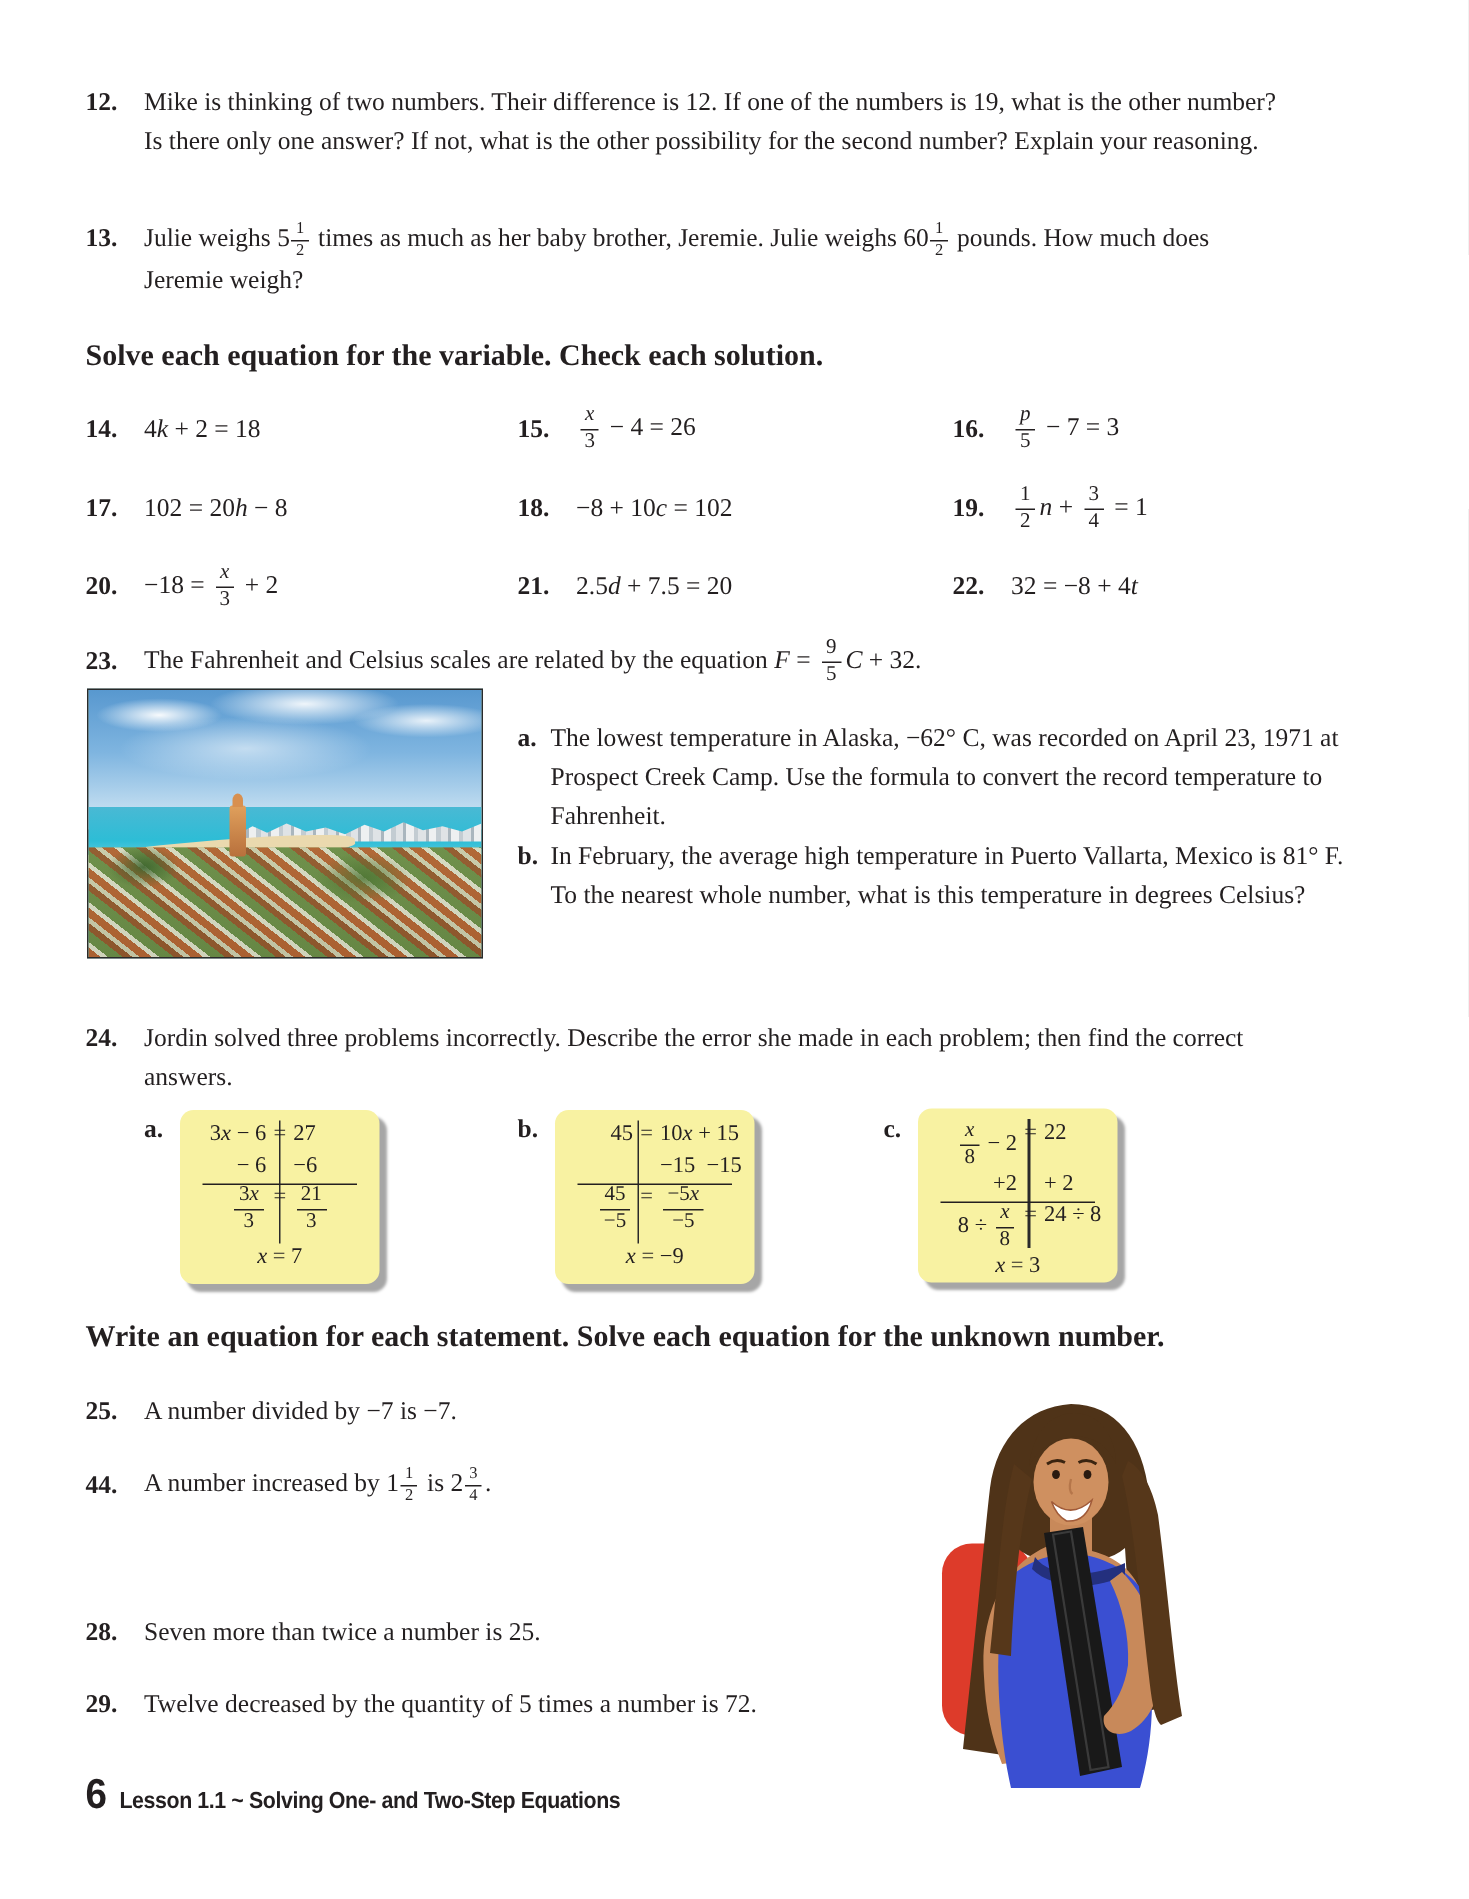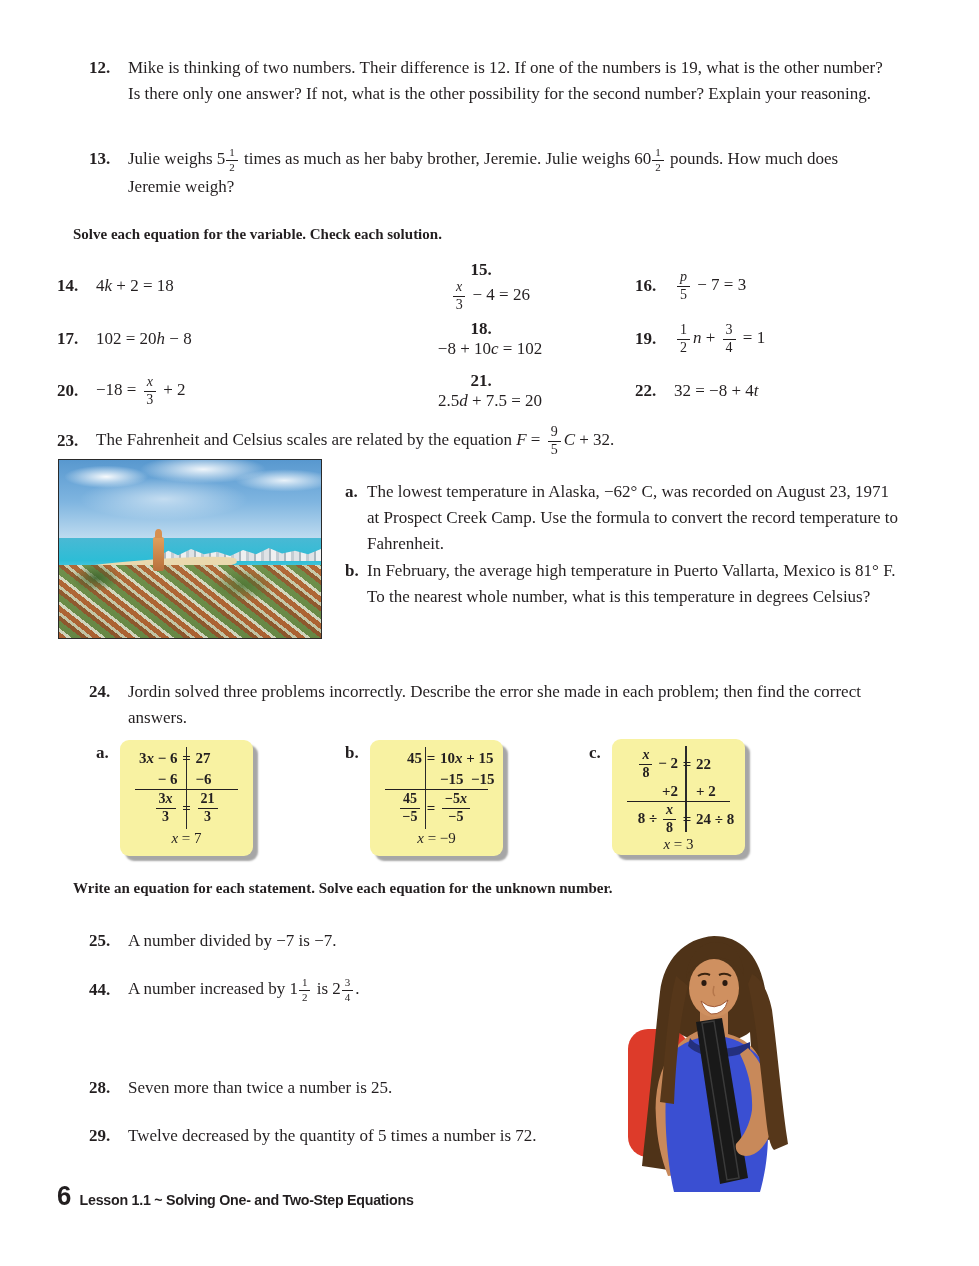--- a/index.html
+++ b/index.html
@@ -1,32 +1,32 @@
 <!DOCTYPE html>
 <html><head>
 <meta charset="utf-8">
 <style>
   html,body{margin:0;padding:0;background:#e8e8e8;}
   .page{position:relative;width:979px;height:1266px;background:#ffffff;margin:0 auto;
         font-family:"Liberation Serif",serif;color:#231f20;font-size:17px;overflow:hidden;}
-  .prob{position:absolute;left:57px;width:806px;display:flex;line-height:26px;margin-left:32px;}
+  .prob{position:absolute;left:57px;width:806px;display:flex;line-height:26px;}
   .pnum{font-weight:bold;flex:none;width:39px;}
   .ptext{flex:1;}
-  .bold-header{position:absolute;left:73px;font-weight:bold;font-size:15px;}
+  .bold-header{position:absolute;left:57px;font-weight:bold;font-size:20px;}
   i.mvar{font-style:italic;font-family:"Liberation Serif",serif;}
   
   .frac{display:inline-flex;flex-direction:column;align-items:center;vertical-align:middle;
         line-height:1.05;margin:0 3px;text-align:center;font-size:14px;}
   .frac .fn{border-bottom:1.2px solid #231f20;padding:0 3px 1px;}
   .frac .fd{padding-top:1px;}
   .frac.sm{font-size:11px;margin:0 2px 0 1px;}
   
   .eqrow{position:absolute;left:57px;width:870px;display:flex;align-items:center;height:44px;}
   .eqcell{display:flex;align-items:center;}
-  .eqcell.c1{width:288px;}.eqcell.c2{width:290px;flex-direction:column;}.eqcell.c3{width:288px;align-items:center;}
+  .eqcell.c1{width:288px;}.eqcell.c2{width:290px;}.eqcell.c3{width:288px;align-items:center;}
   .eq{white-space:nowrap;}
   
   .p23intro{position:absolute;left:57px;top:423px;width:880px;display:flex;align-items:center;height:36px;}
   .photo{position:absolute;left:58px;top:459px;width:262px;height:178px;border:1px solid #2a2a2a;overflow:hidden;background:#9cc;}
   .ph-sky{position:absolute;left:0;top:0;width:100%;height:52%;
     background:
       radial-gradient(60px 16px at 18% 18%, rgba(255,255,255,.95), transparent 70%),
       radial-gradient(90px 20px at 55% 10%, rgba(255,255,255,.9), transparent 70%),
       radial-gradient(70px 16px at 86% 22%, rgba(255,255,255,.85), transparent 70%),
       radial-gradient(120px 30px at 40% 42%, rgba(255,255,255,.55), transparent 70%),
@@ -50,21 +50,21 @@
   .ph-tower::before{content:"";position:absolute;left:2px;top:-8px;width:7px;height:9px;
     background:#d89050;border-radius:50% 50% 0 0;}
   .p23parts{position:absolute;left:345px;top:479px;width:556px;}
   .part{display:flex;line-height:26px;margin-bottom:1px;}
   .plabel{font-weight:bold;flex:none;width:22px;}
   
   .note-label{position:absolute;font-weight:bold;font-size:17px;}
   .note{position:absolute;width:133px;height:116px;background:#f8f2a2;border-radius:9px;
         box-shadow:5px 5px 2px #a6a6a6;padding:8px 4px 6px;box-sizing:border-box;font-size:15px;}
   .nbar{position:absolute;left:calc(50% - 1px);top:7px;height:82px;width:1.3px;background:#2a2a2a;}
-  .nrow{display:flex;align-items:center;min-height:21px;position:relative;font-weight:bold;}
+  .nrow{display:flex;min-height:21px;position:relative;}
   .nrow.u{border-bottom:1.4px solid #231f20;margin:0 11px;min-height:20px;}
   .nl{flex:1;text-align:right;padding-right:3px;white-space:nowrap;}
   .nm{flex:none;width:12px;text-align:center;}
   .nr{flex:1;text-align:left;padding-left:3px;white-space:nowrap;}
   .nres{text-align:center;margin-top:4px;}
   .note .frac{font-size:14px;margin:0 2px;}
   
   .footer{position:absolute;left:57px;top:1180px;display:flex;align-items:baseline;
           font-family:"Liberation Sans",sans-serif;font-weight:bold;color:#231f20;
           transform:scaleX(.92);transform-origin:left;}
@@ -168,21 +168,21 @@
     <div class="ph-sea"></div>
     <div class="ph-farcity"></div>
     <div class="ph-sand"></div>
     <div class="ph-town"></div>
     <div class="ph-tower"></div>
   </div>
 
   <div class="p23parts">
     <div class="part">
       <span class="plabel">a.</span>
-      <span class="ptext">The lowest temperature in Alaska, −62° C, was recorded on August 23, 1971 at Prospect Creek Camp. Use the formula to convert the record temperature to Fahrenheit.</span>
+      <span class="ptext">The lowest temperature in Alaska, −62° C, was recorded on April 23, 1971 at Prospect Creek Camp. Use the formula to convert the record temperature to Fahrenheit.</span>
     </div>
     <div class="part">
       <span class="plabel">b.</span>
       <span class="ptext">In February, the average high temperature in Puerto Vallarta, Mexico is 81° F. To the nearest whole number, what is this temperature in degrees Celsius?</span>
     </div>
   </div>
 
   <div class="prob" style="top:679px;width:818px">
     <span class="pnum">24.</span>
     <span class="ptext">Jordin solved three problems incorrectly. Describe the error she made in each problem; then find the correct answers.</span>

